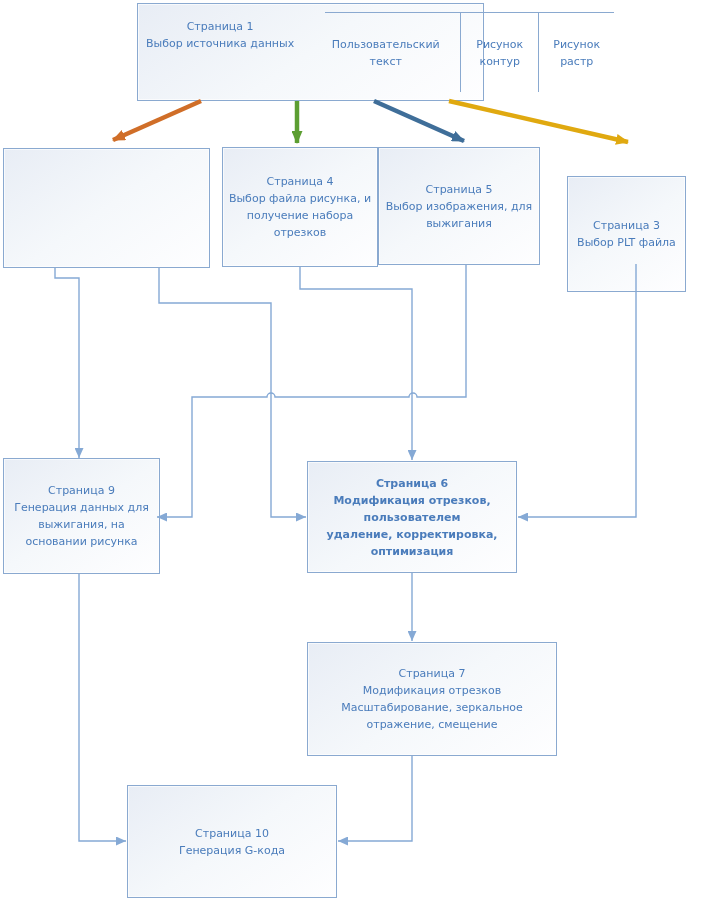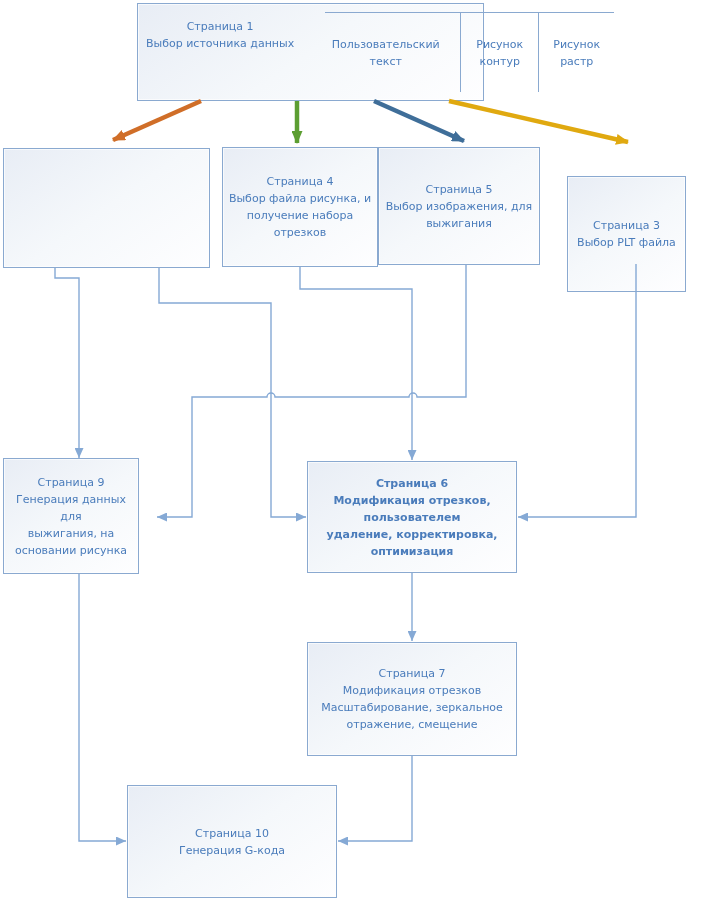--- a/index.html
+++ b/index.html
@@ -45,32 +45,32 @@
 получение набора
 отрезков</div>
 
 <div class="box center" style="left:378px;top:147px;width:162px;height:118px;">Страница 5
 Выбор изображения, для
 выжигания</div>
 
 <div class="box center" style="left:567px;top:136px;width:119px;height:116px;margin-top:40px;">Страница 3
 Выбор PLT файла</div>
 
-<div class="box center" style="left:3px;top:458px;width:136px;height:116px;">Страница 9
+<div class="box center" style="left:3px;top:458px;width:157px;height:116px;">Страница 9
 Генерация данных для
 выжигания, на
 основании рисунка</div>
 
 <div class="box center" style="left:307px;top:461px;width:210px;height:112px;font-weight:bold;">Страница 6
 Модификация отрезков,
 пользователем
 удаление, корректировка,
 оптимизация</div>
 
-<div class="box center" style="left:307px;top:642px;width:210px;height:114px;">Страница 7
+<div class="box center" style="left:307px;top:642px;width:250px;height:114px;">Страница 7
 Модификация отрезков
 Масштабирование, зеркальное
 отражение, смещение</div>
 
 <div class="box center" style="left:127px;top:785px;width:210px;height:113px;">Страница 10
 Генерация G-кода</div>
 
 <svg class="layer" width="705" height="899" viewBox="0 0 705 899">
   <defs>
     <marker id="mBlue" markerUnits="userSpaceOnUse" markerWidth="10" markerHeight="9" refX="10" refY="4.5" orient="auto">

